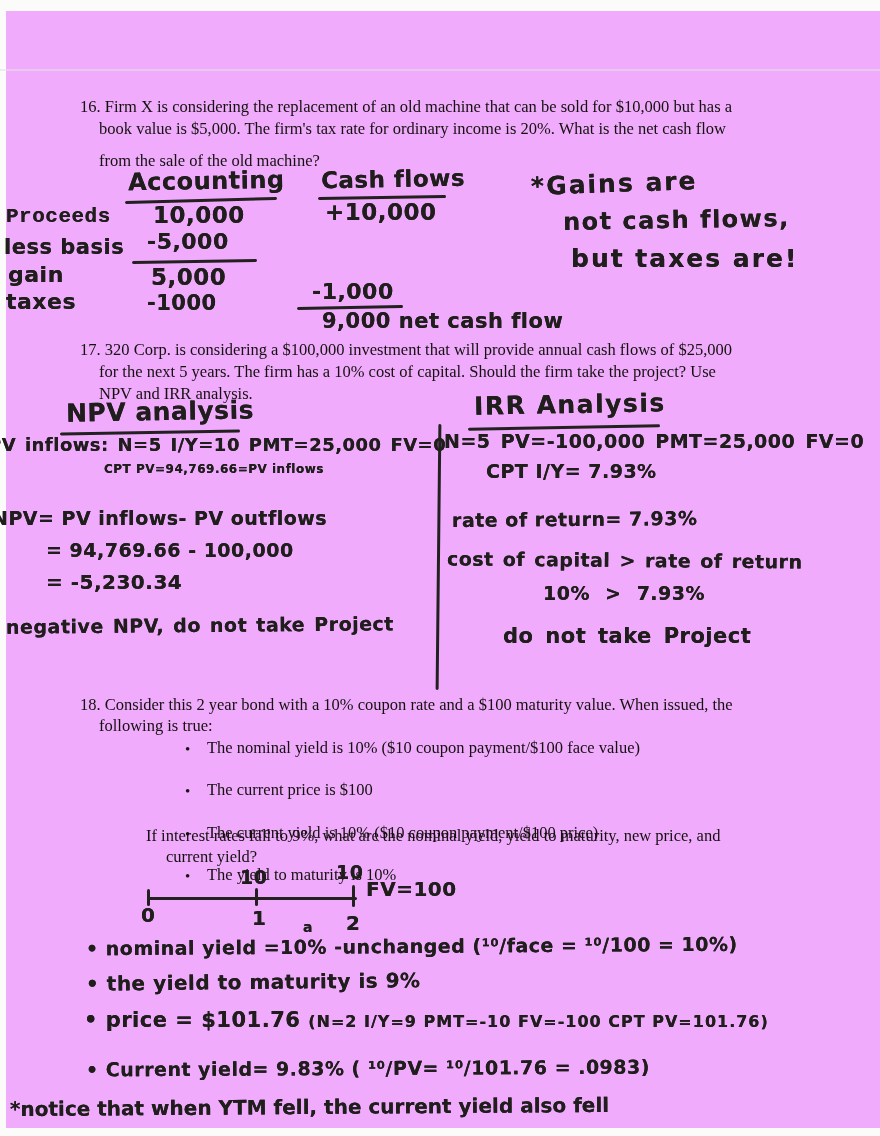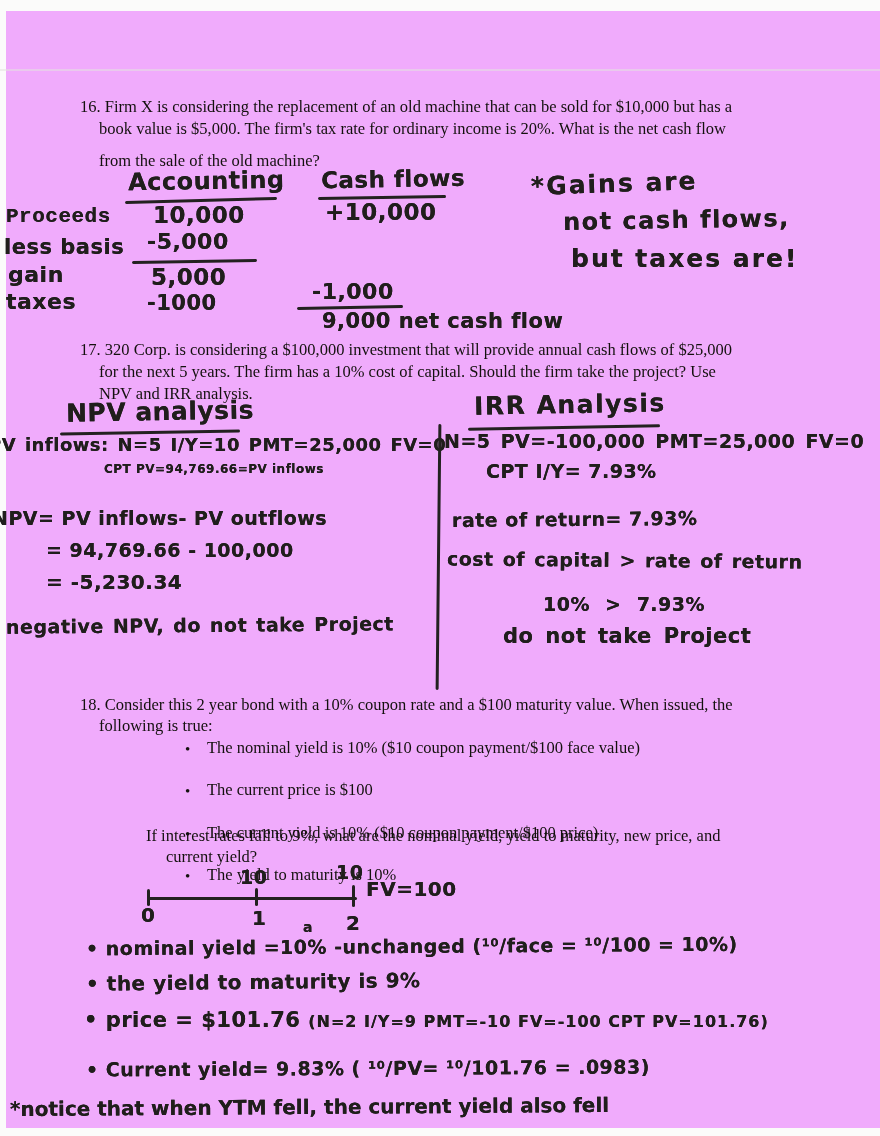--- a/index.html
+++ b/index.html
@@ -81,21 +81,21 @@
 
   <div class="vline" style="left:437px;top:424px;width:3px;height:266px;transform:rotate(0.6deg);"></div>
 
   <div>
     <div class="hw" style="left:474px;top:390px;font-size:25px;letter-spacing:1.5px;transform:rotate(-1deg);">IRR Analysis</div>
     <div class="hline" style="left:468px;top:426px;width:192px;height:3px;transform:rotate(-1deg);"></div>
     <div class="hw" style="left:444px;top:430px;font-size:19px;word-spacing:3px;">N=5  PV=-100,000 PMT=25,000  FV=0</div>
     <div class="hw" style="left:486px;top:460px;font-size:19px;">CPT I/Y= 7.93%</div>
     <div class="hw" style="left:452px;top:508px;font-size:19px;transform:rotate(-0.5deg);">rate of return= 7.93%</div>
     <div class="hw" style="left:447px;top:549px;font-size:19px;word-spacing:2px;transform:rotate(0.5deg);">cost of  capital  &gt;  rate of  return</div>
-    <div class="hw" style="left:543px;top:582px;font-size:19px;word-spacing:8px;margin-top:11px;">10%   &gt;   7.93%</div>
+    <div class="hw" style="left:543px;top:582px;font-size:19px;word-spacing:8px;">10%   &gt;   7.93%</div>
     <div class="hw" style="left:503px;top:624px;font-size:21px;word-spacing:4px;">do not  take  Project</div>
   </div>
 
   <div>
     <div class="pr" style="left:80px;top:695px;text-align:center;">18. Consider this 2 year bond with a 10% coupon rate and a $100 maturity value. When issued, the</div>
     <div class="pr" style="left:99px;top:716px;">following is true:</div>
     <div class="pr bullet-item" style="left:207px;top:738px;">The nominal yield is 10% ($10 coupon payment/$100 face value)</div>
     <div class="pr bullet-item" style="left:207px;top:760px;">The current price is $100</div>
     <div class="pr bullet-item" style="left:207px;top:783px;">The current yield is 10% ($10 coupon payment/$100 price)</div>
     <div class="pr bullet-item" style="left:207px;top:805px;">The yield to maturity is 10%</div>

